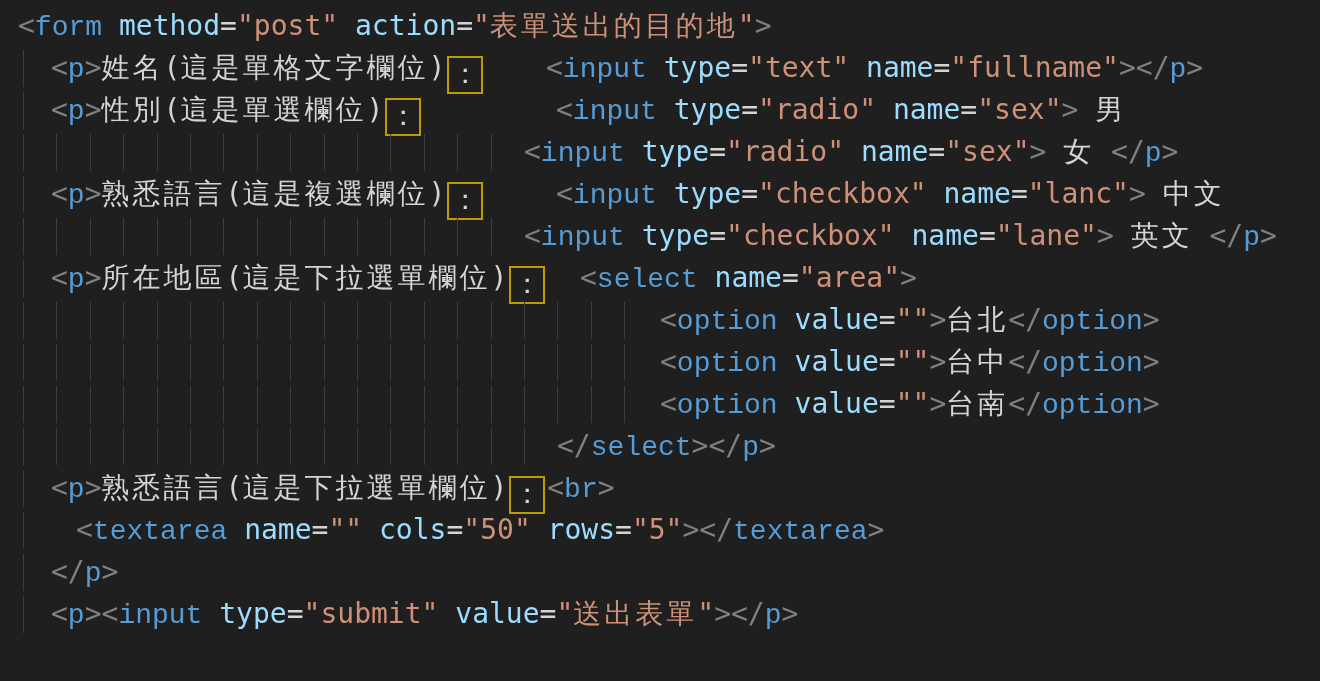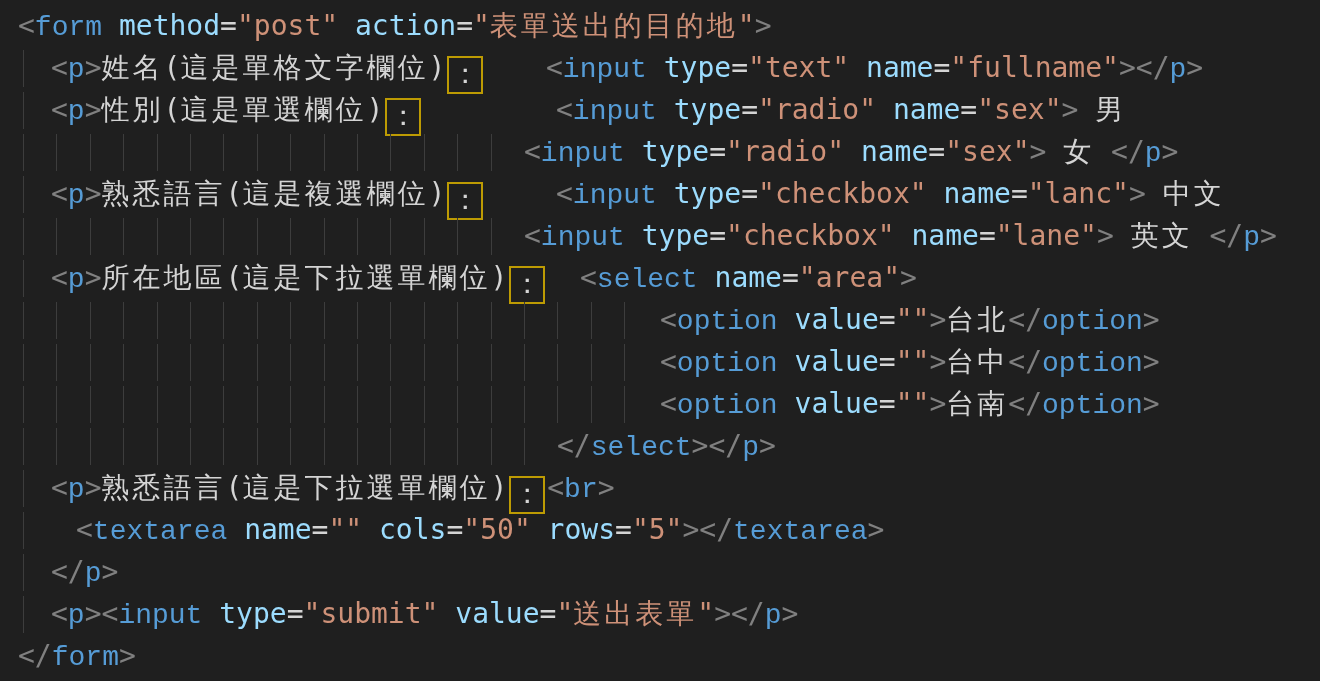--- a/index.html
+++ b/index.html
@@ -44,14 +44,13 @@
     <div class="line"><i class="guide" style="left: 23px;"></i><i class="guide" style="left: 56px;"></i><i class="guide" style="left: 90px;"></i><i class="guide" style="left: 123px;"></i><i class="guide" style="left: 157px;"></i><i class="guide" style="left: 190px;"></i><i class="guide" style="left: 223px;"></i><i class="guide" style="left: 257px;"></i><i class="guide" style="left: 290px;"></i><i class="guide" style="left: 324px;"></i><i class="guide" style="left: 357px;"></i><i class="guide" style="left: 390px;"></i><i class="guide" style="left: 424px;"></i><i class="guide" style="left: 457px;"></i><i class="guide" style="left: 491px;"></i><span class="seg" style="left: 524px;"><span class="c-p">&lt;</span><span class="c-t">input</span><span class="c-w"> </span><span class="c-a">type</span><span class="c-w">=</span><span class="c-s">"checkbox"</span><span class="c-w"> </span><span class="c-a">name</span><span class="c-w">=</span><span class="c-s">"lane"</span><span class="c-p">&gt;</span><span class="c-w"> <span class="cjk">英文</span> </span><span class="c-p">&lt;/</span><span class="c-t">p</span><span class="c-p">&gt;</span></span></div>
     <div class="line"><i class="guide" style="left: 23px;"></i><span class="seg" style="left: 51px;"><span class="c-p">&lt;</span><span class="c-t">p</span><span class="c-p">&gt;</span><span class="c-w"><span class="cjk">所在地區</span>(<span class="cjk">這是下拉選單欄位</span>)</span><span class="c-u">：</span></span><span class="seg" style="left: 580px;"><span class="c-p">&lt;</span><span class="c-t">select</span><span class="c-w"> </span><span class="c-a">name</span><span class="c-w">=</span><span class="c-s">"area"</span><span class="c-p">&gt;</span></span></div>
     <div class="line"><i class="guide" style="left: 23px;"></i><i class="guide" style="left: 56px;"></i><i class="guide" style="left: 90px;"></i><i class="guide" style="left: 123px;"></i><i class="guide" style="left: 157px;"></i><i class="guide" style="left: 190px;"></i><i class="guide" style="left: 223px;"></i><i class="guide" style="left: 257px;"></i><i class="guide" style="left: 290px;"></i><i class="guide" style="left: 324px;"></i><i class="guide" style="left: 357px;"></i><i class="guide" style="left: 390px;"></i><i class="guide" style="left: 424px;"></i><i class="guide" style="left: 457px;"></i><i class="guide" style="left: 491px;"></i><i class="guide" style="left: 524px;"></i><i class="guide" style="left: 557px;"></i><i class="guide" style="left: 591px;"></i><i class="guide" style="left: 624px;"></i><span class="seg" style="left: 660px;"><span class="c-p">&lt;</span><span class="c-t">option</span><span class="c-w"> </span><span class="c-a">value</span><span class="c-w">=</span><span class="c-s">""</span><span class="c-p">&gt;</span><span class="c-w"><span class="cjk">台北</span></span><span class="c-p">&lt;/</span><span class="c-t">option</span><span class="c-p">&gt;</span></span></div>
     <div class="line"><i class="guide" style="left: 23px;"></i><i class="guide" style="left: 56px;"></i><i class="guide" style="left: 90px;"></i><i class="guide" style="left: 123px;"></i><i class="guide" style="left: 157px;"></i><i class="guide" style="left: 190px;"></i><i class="guide" style="left: 223px;"></i><i class="guide" style="left: 257px;"></i><i class="guide" style="left: 290px;"></i><i class="guide" style="left: 324px;"></i><i class="guide" style="left: 357px;"></i><i class="guide" style="left: 390px;"></i><i class="guide" style="left: 424px;"></i><i class="guide" style="left: 457px;"></i><i class="guide" style="left: 491px;"></i><i class="guide" style="left: 524px;"></i><i class="guide" style="left: 557px;"></i><i class="guide" style="left: 591px;"></i><i class="guide" style="left: 624px;"></i><span class="seg" style="left: 660px;"><span class="c-p">&lt;</span><span class="c-t">option</span><span class="c-w"> </span><span class="c-a">value</span><span class="c-w">=</span><span class="c-s">""</span><span class="c-p">&gt;</span><span class="c-w"><span class="cjk">台中</span></span><span class="c-p">&lt;/</span><span class="c-t">option</span><span class="c-p">&gt;</span></span></div>
     <div class="line"><i class="guide" style="left: 23px;"></i><i class="guide" style="left: 56px;"></i><i class="guide" style="left: 90px;"></i><i class="guide" style="left: 123px;"></i><i class="guide" style="left: 157px;"></i><i class="guide" style="left: 190px;"></i><i class="guide" style="left: 223px;"></i><i class="guide" style="left: 257px;"></i><i class="guide" style="left: 290px;"></i><i class="guide" style="left: 324px;"></i><i class="guide" style="left: 357px;"></i><i class="guide" style="left: 390px;"></i><i class="guide" style="left: 424px;"></i><i class="guide" style="left: 457px;"></i><i class="guide" style="left: 491px;"></i><i class="guide" style="left: 524px;"></i><i class="guide" style="left: 557px;"></i><i class="guide" style="left: 591px;"></i><i class="guide" style="left: 624px;"></i><span class="seg" style="left: 660px;"><span class="c-p">&lt;</span><span class="c-t">option</span><span class="c-w"> </span><span class="c-a">value</span><span class="c-w">=</span><span class="c-s">""</span><span class="c-p">&gt;</span><span class="c-w"><span class="cjk">台南</span></span><span class="c-p">&lt;/</span><span class="c-t">option</span><span class="c-p">&gt;</span></span></div>
     <div class="line"><i class="guide" style="left: 23px;"></i><i class="guide" style="left: 56px;"></i><i class="guide" style="left: 90px;"></i><i class="guide" style="left: 123px;"></i><i class="guide" style="left: 157px;"></i><i class="guide" style="left: 190px;"></i><i class="guide" style="left: 223px;"></i><i class="guide" style="left: 257px;"></i><i class="guide" style="left: 290px;"></i><i class="guide" style="left: 324px;"></i><i class="guide" style="left: 357px;"></i><i class="guide" style="left: 390px;"></i><i class="guide" style="left: 424px;"></i><i class="guide" style="left: 457px;"></i><i class="guide" style="left: 491px;"></i><i class="guide" style="left: 524px;"></i><span class="seg" style="left: 557px;"><span class="c-p">&lt;/</span><span class="c-t">select</span><span class="c-p">&gt;&lt;/</span><span class="c-t">p</span><span class="c-p">&gt;</span></span></div>
     <div class="line"><i class="guide" style="left: 23px;"></i><span class="seg" style="left: 51px;"><span class="c-p">&lt;</span><span class="c-t">p</span><span class="c-p">&gt;</span><span class="c-w"><span class="cjk">熟悉語言</span>(<span class="cjk">這是下拉選單欄位</span>)</span><span class="c-u">：</span><span class="c-p">&lt;</span><span class="c-t">br</span><span class="c-p">&gt;</span></span></div>
     <div class="line"><i class="guide" style="left: 23px;"></i><span class="seg" style="left: 76px;"><span class="c-p">&lt;</span><span class="c-t">textarea</span><span class="c-w"> </span><span class="c-a">name</span><span class="c-w">=</span><span class="c-s">""</span><span class="c-w"> </span><span class="c-a">cols</span><span class="c-w">=</span><span class="c-s">"50"</span><span class="c-w"> </span><span class="c-a">rows</span><span class="c-w">=</span><span class="c-s">"5"</span><span class="c-p">&gt;&lt;/</span><span class="c-t">textarea</span><span class="c-p">&gt;</span></span></div>
     <div class="line"><i class="guide" style="left: 23px;"></i><span class="seg" style="left: 51px;"><span class="c-p">&lt;/</span><span class="c-t">p</span><span class="c-p">&gt;</span></span></div>
     <div class="line"><i class="guide" style="left: 23px;"></i><span class="seg" style="left: 51px;"><span class="c-p">&lt;</span><span class="c-t">p</span><span class="c-p">&gt;&lt;</span><span class="c-t">input</span><span class="c-w"> </span><span class="c-a">type</span><span class="c-w">=</span><span class="c-s">"submit"</span><span class="c-w"> </span><span class="c-a">value</span><span class="c-w">=</span><span class="c-s">"<span class="cjk">送出表單</span>"</span><span class="c-p">&gt;&lt;/</span><span class="c-t">p</span><span class="c-p">&gt;</span></span></div>
-    <div class="line"><span class="seg" style="left: 18px;"><span class="c-p">&lt;/</span><span class="c-t">form</span><span class="c-p">&gt;</span></span></div>
   </div>
 
 </body></html>

